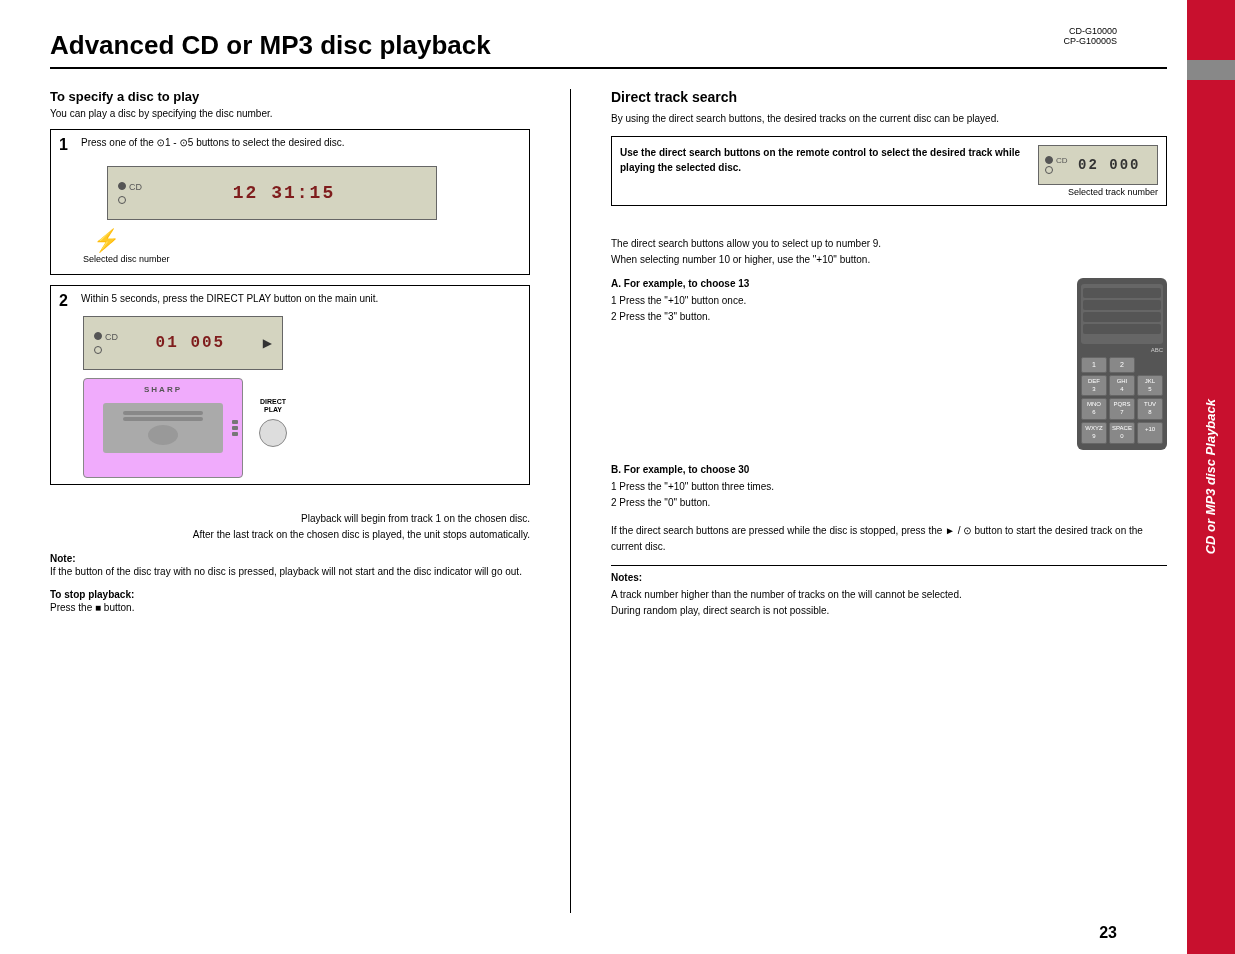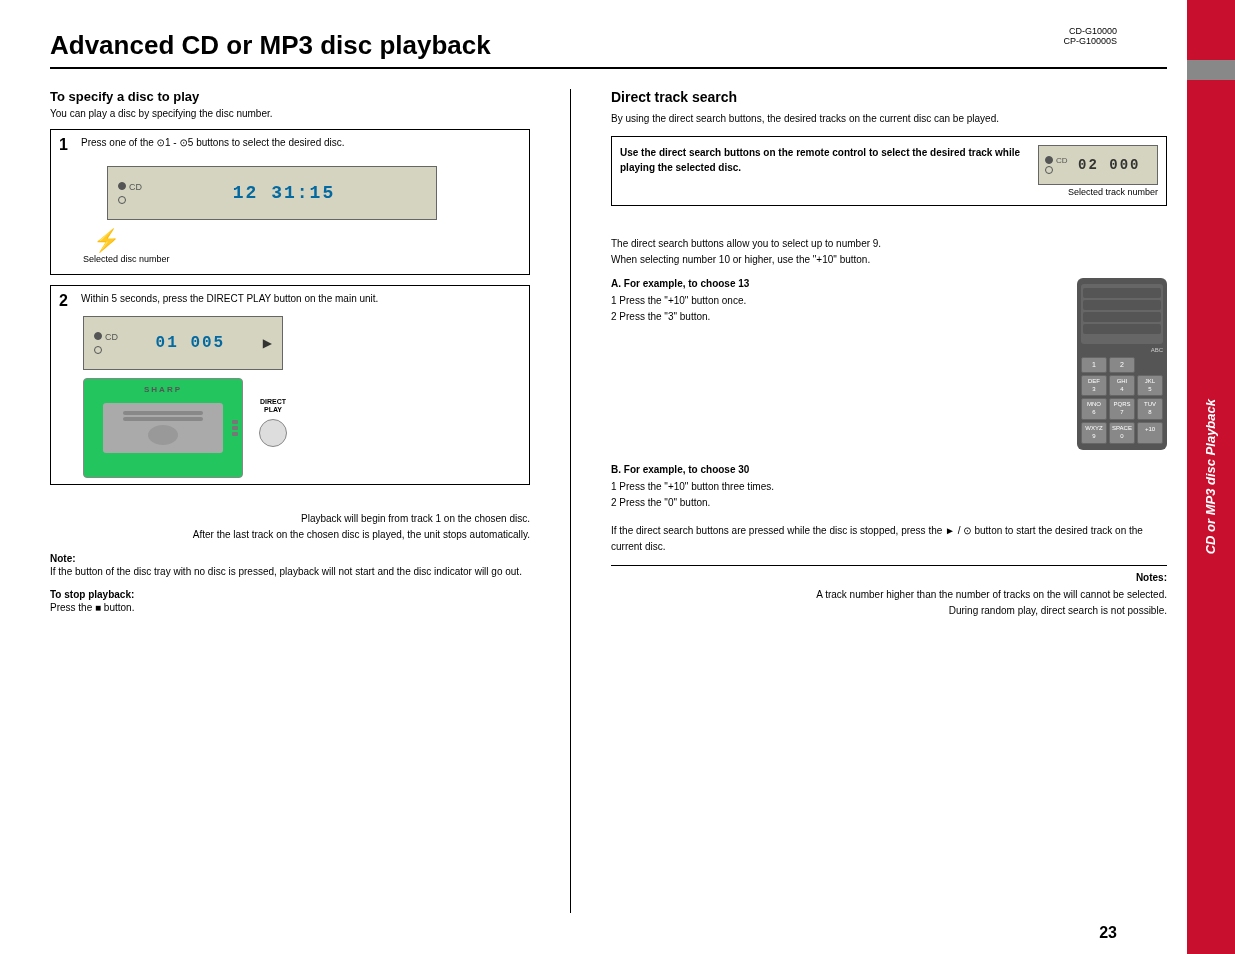--- a/index.html
+++ b/index.html
@@ -142,21 +142,21 @@
       display: flex;
       align-items: center;
       justify-content: space-between;
       position: relative;
     }
 
     .display-text {
       font-family: 'Courier New', monospace;
       font-size: 18px;
       font-weight: bold;
-      color: #0369a1;
+      color: #7f1d1d;
       letter-spacing: 2px;
     }
 
     .display-label {
       font-size: 9px;
       text-align: right;
       margin-left: 24px;
       margin-bottom: 4px;
     }
 
@@ -313,21 +313,20 @@
     
     .section-b {
       margin-top: 8px;
     }
 
     
     .notes-bottom {
       margin-top: 10px;
       border-top: 1px solid #000;
       padding-top: 6px;
-      text-align: right;
     }
 
     .notes-title {
       font-weight: bold;
       font-size: 10px;
       margin-bottom: 4px;
     }
 
     .notes-text {
       font-size: 10px;
@@ -459,21 +458,21 @@
                 <div class="disc-ind-row" style="margin-top:3px;">
                   <div class="disc-ind"></div>
                 </div>
               </div>
               <div class="display-text" style="font-size:16px;">01  005</div>
               <div class="arrow-right">▶</div>
             </div>
 
             <div style="display:flex; align-items:flex-start; margin-top:8px; gap:16px;">
 
-              <div style="position:relative; width:160px; height:100px; background:#22c55e; border:1px solid #888; border-radius:4px; display:flex; align-items:center; justify-content:center;">
+              <div style="position:relative; width:160px; height:100px; background:#f0abfc; border:1px solid #888; border-radius:4px; display:flex; align-items:center; justify-content:center;">
 
                 <div style="position:absolute; top:6px; left:50%; transform:translateX(-50%); font-size:8px; font-weight:bold; color:#555; letter-spacing:2px;">SHARP</div>
 
                 <div style="width:120px; height:50px; background:#aaa; border-radius:3px; display:flex; flex-direction:column; align-items:center; justify-content:center; gap:2px;">
                   <div style="width:80px; height:4px; background:#888; border-radius:2px;"></div>
                   <div style="width:80px; height:4px; background:#888; border-radius:2px;"></div>
                   <div style="width:30px; height:20px; background:#999; border-radius:50%; margin-top:2px;"></div>
                 </div>
 
                 <div style="position:absolute; right:4px; top:50%; transform:translateY(-50%); display:flex; flex-direction:column; gap:2px;">

